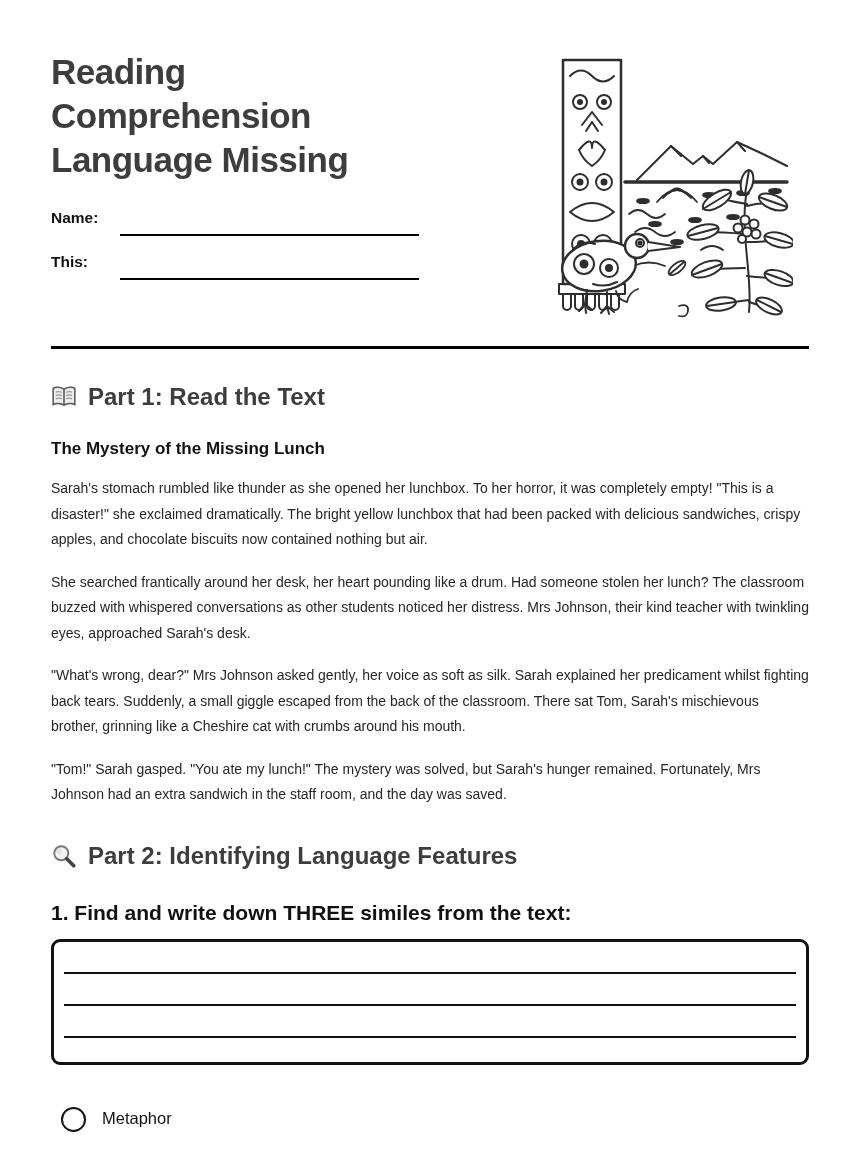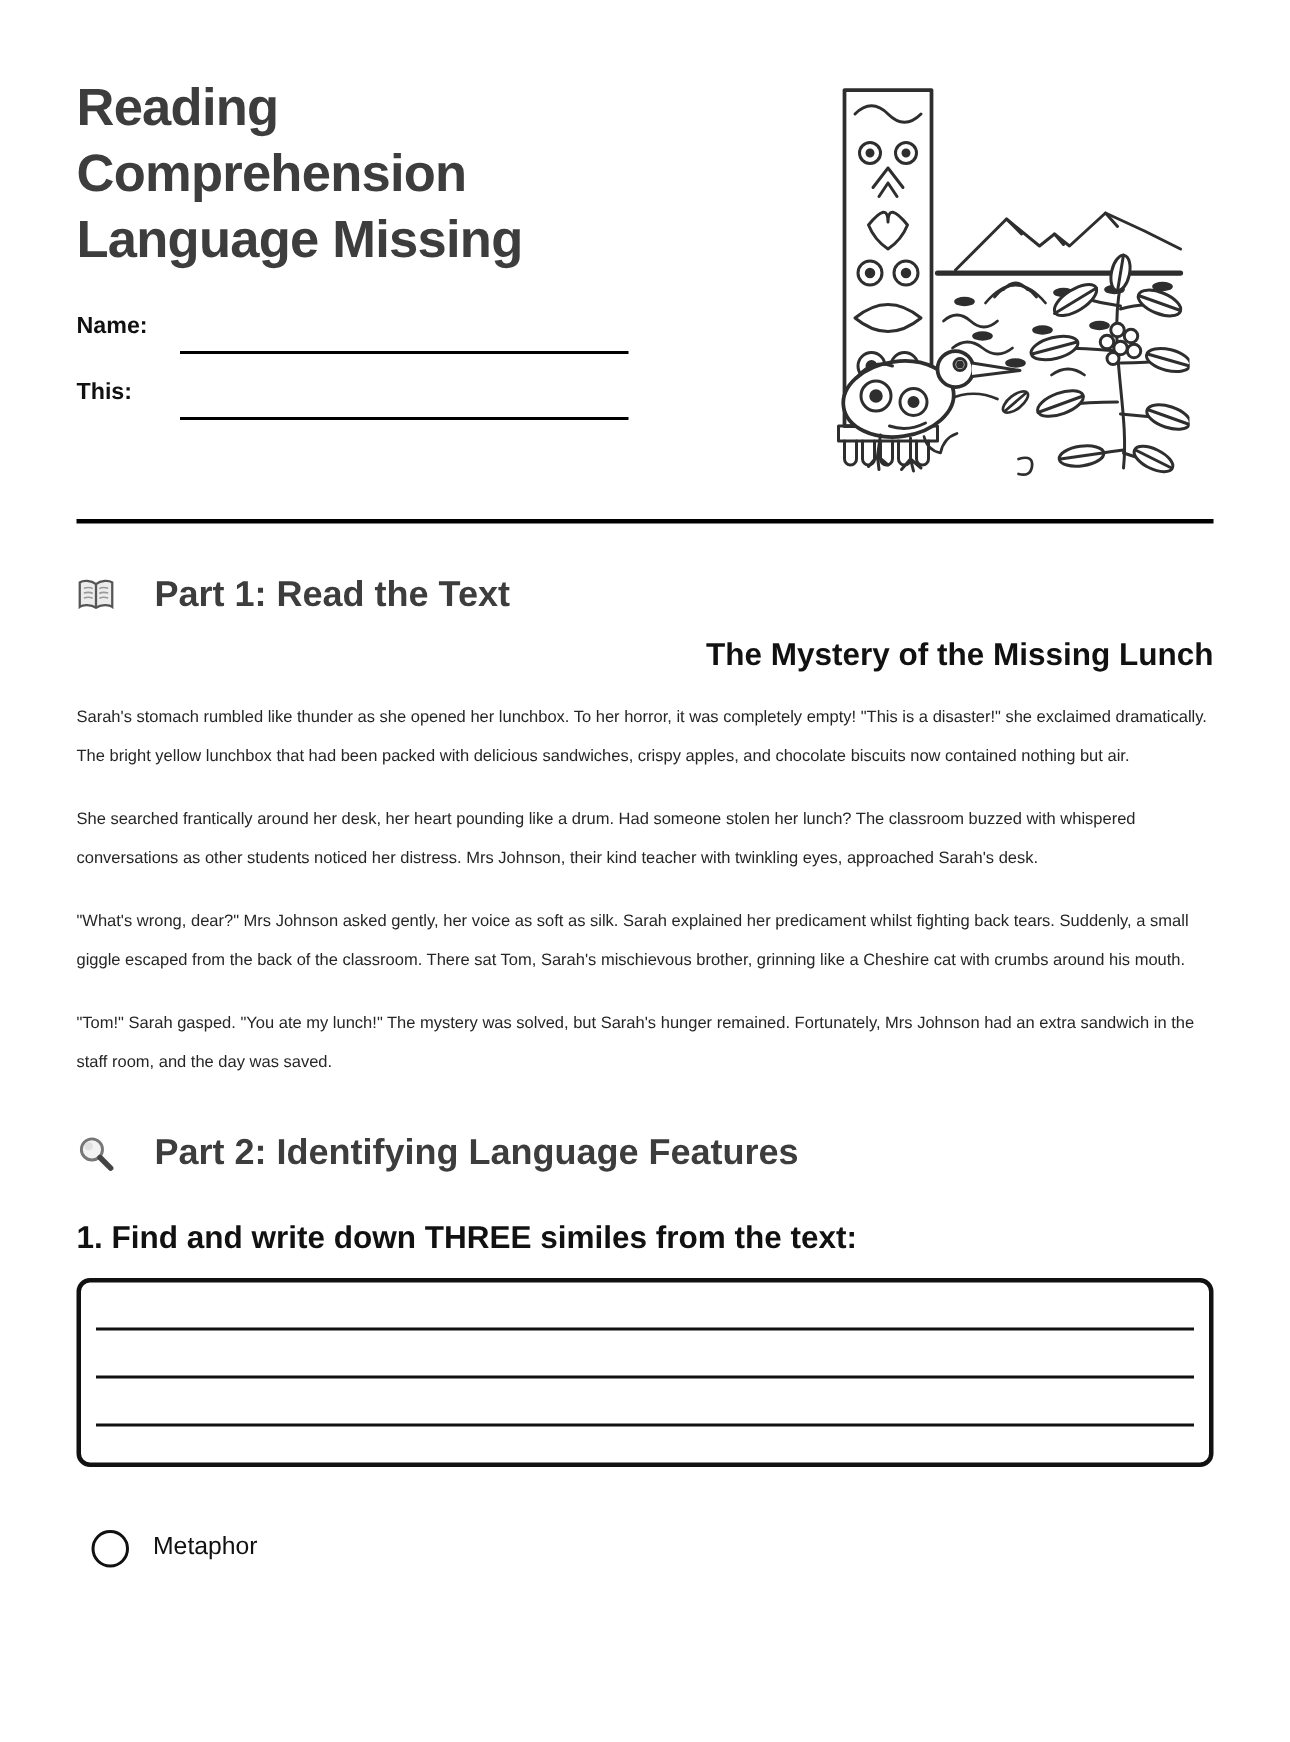--- a/index.html
+++ b/index.html
@@ -30,28 +30,28 @@
   .field-label { font-weight: 700; font-size: 15.5px; color: #111; width: 69px; padding-bottom: 6px; }
   .field-line { flex: 1; height: 30px; border-bottom: 2px solid #000; font-size:15px; }
 
   .illustration { position: absolute; left: 551px; top: 54px; width: 242px; height: 264px; }
 
   .divider { margin-top: 66px; height: 3px; background: #000; }
 
   
   .section-heading {
     margin-top: 34px;
-    display: flex; align-items: center; gap: 26px;
+    display: flex; align-items: center; gap: 11px;
     font-size: 24px; font-weight: 700; color: #3d3d3d;
   }
   .section-heading .hicon { width: 26px; height: 26px; flex: 0 0 auto; }
 
-  .story-title { margin-top: 14px; font-size: 21px; font-weight: 700; color: #111; text-align: right; }
-
-  .para { margin: 17px 0 0 0; font-size: 11px; line-height: 25.5px; color: #262626; }
+  .story-title { margin-top: 28px; font-size: 17px; font-weight: 700; color: #111; }
+
+  .para { margin: 17px 0 0 0; font-size: 14px; line-height: 25.5px; color: #262626; }
 
   .q-label { font-size: 21px; font-weight: 700; color: #111; }
   .q1 { margin-top: 31px; }
   .q2 { margin-top: 30px; }
 
   .answer-box {
     margin-top: 14px;
     border: 3px solid #111;
     border-radius: 9px;
     height: 126px;

